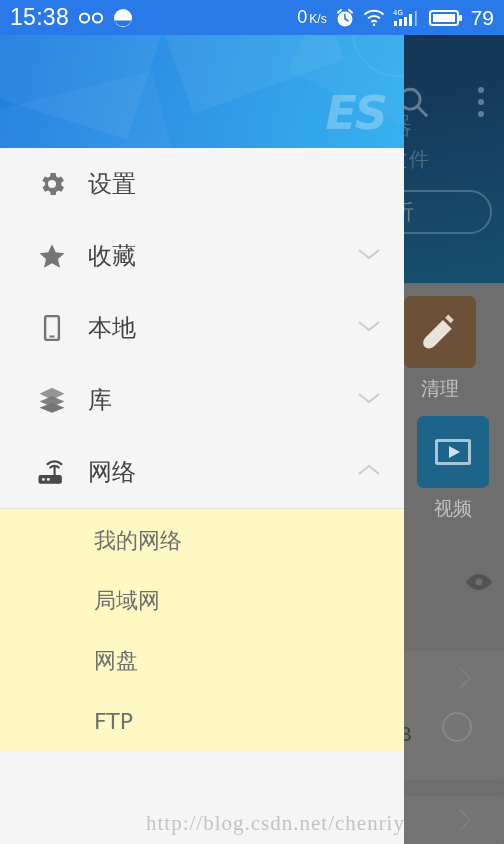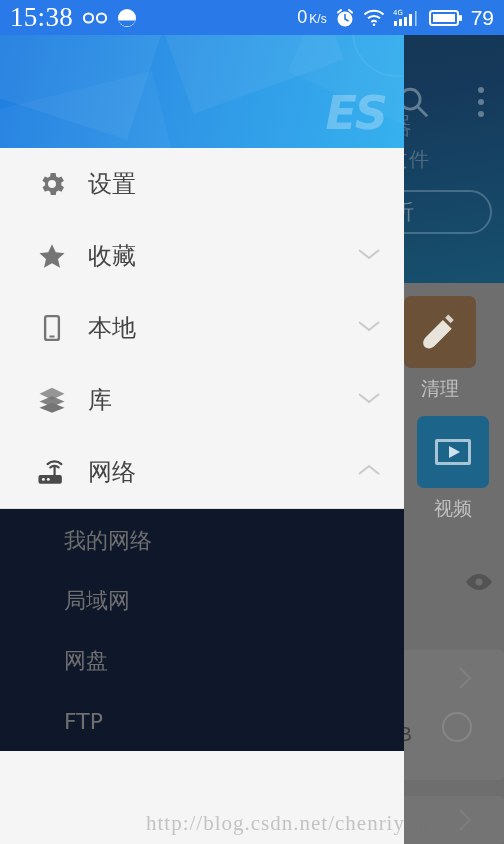--- a/index.html
+++ b/index.html
@@ -90,21 +90,21 @@
   #status-bar {
     position: absolute; left: 0; top: 0; width: 504px; height: 35px;
     background: #2979e8;
     display: flex; align-items: center;
     color: #ffffff;
     padding: 0 10px;
     z-index: 40;
   }
   #status-left { display: flex; align-items: center; gap: 9px; }
   #status-right { display: flex; align-items: center; gap: 8px; margin-left: auto; }
-  #clock-text { font-size: 27px; letter-spacing: .3px; font-family: Liberation Serif, serif; }
+  #clock-text { font-size: 23px; letter-spacing: .3px; }
   #net-speed { font-size: 18px; display: flex; align-items: baseline; }
   #net-speed .unit { font-size: 12px; margin-left: 2px; }
   #battery-text { font-size: 21px; }
   .sb-ico { display: block; }
 
   
   #drawer {
     position: absolute; left: 0; top: 35px;
     width: 404px; height: 809px;
     background: #f4f5f4;
@@ -158,22 +158,23 @@
   }
   .row-highlight {
     position: absolute;
     border: 4px solid #ff0000;
     pointer-events: none;
   }
   #hl-network { left: 10px; top: 503px; width: 133px; height: 58px; }
   #hl-ftp     { left: 47px; top: 774px; width: 90px; height: 39px; }
 
   #submenu {
-    background: #0f172a;
+    background: #fef9c3;
     padding-top: 2px;
+    padding-left: 30px;
   }
   .sub-row {
     height: 60px;
     display: flex; align-items: center;
     padding-left: 64px;
     font-size: 22px;
     color: #6f6f6f;
     font-family: "DejaVu Sans", "Liberation Sans", sans-serif;
   }
   #drawer-divider {

